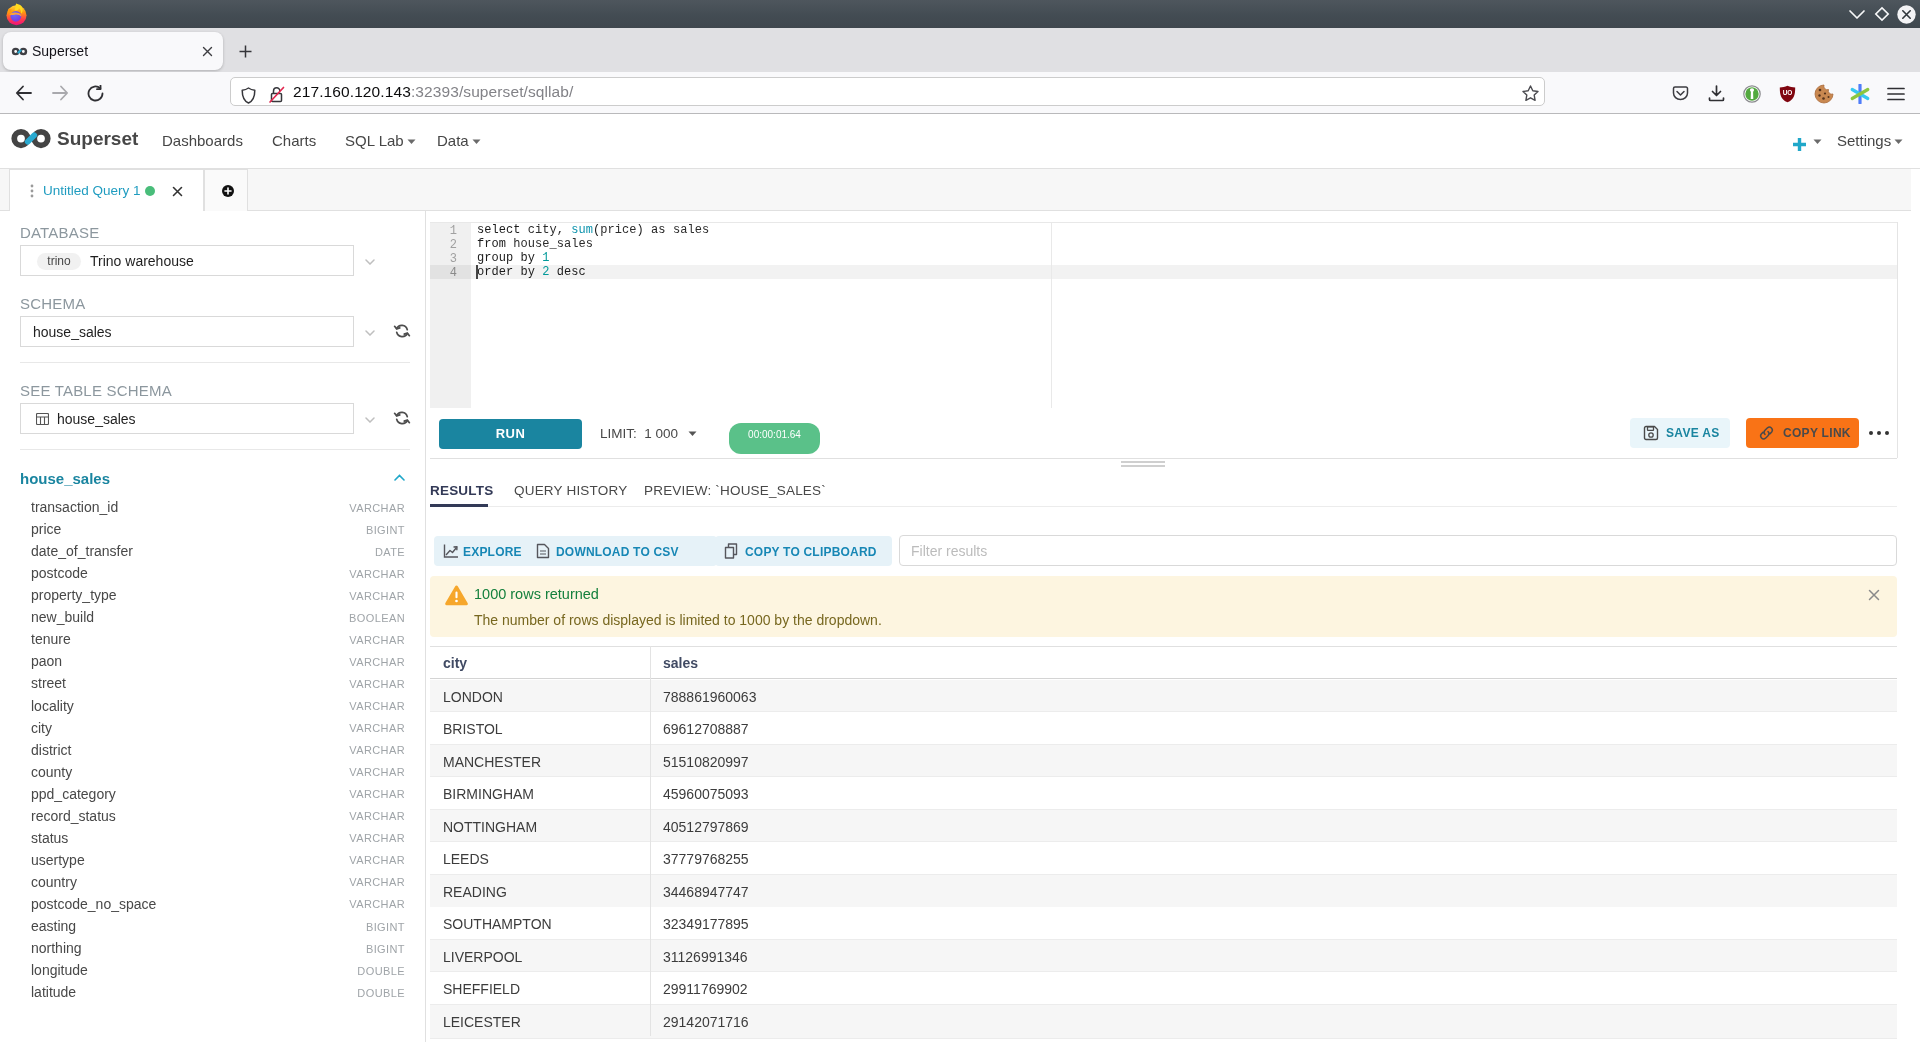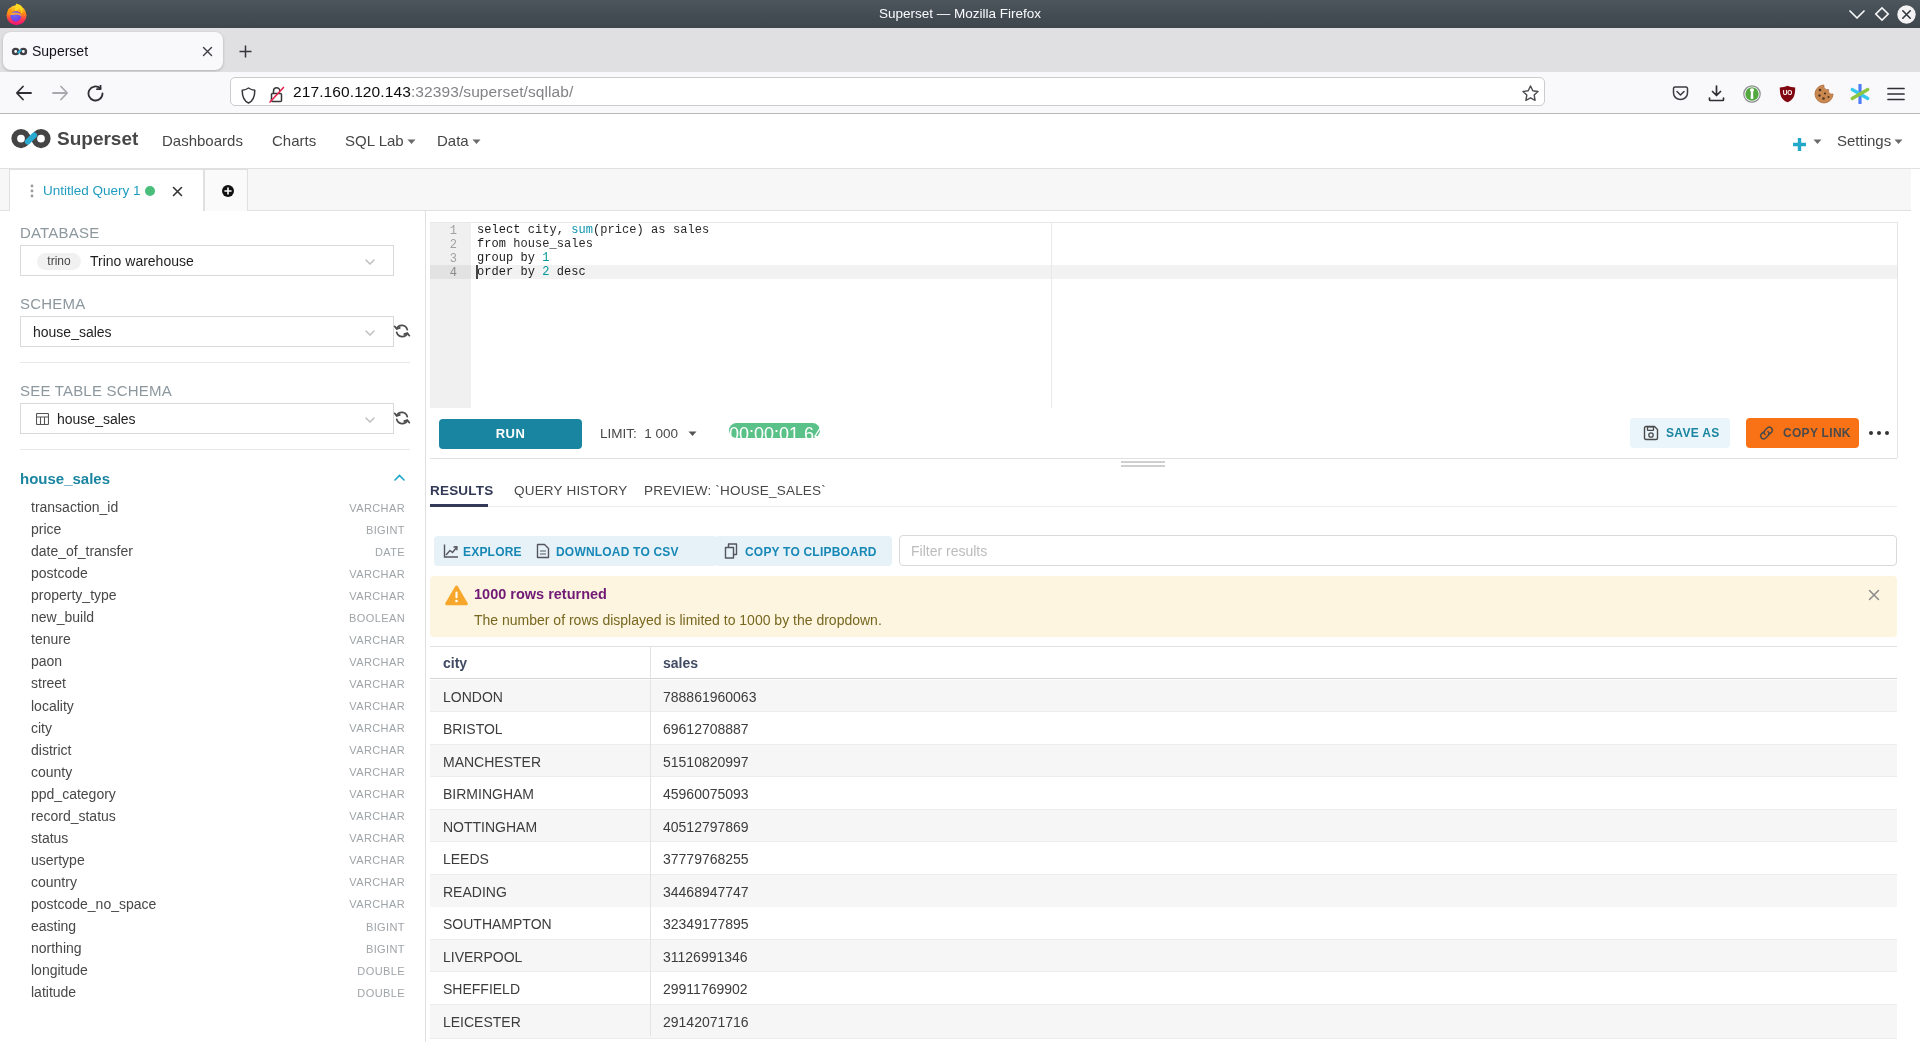--- a/index.html
+++ b/index.html
@@ -18,52 +18,51 @@
 #appheader{position:absolute;left:0;top:115px;width:1920px;height:54px;background:#fff;border-bottom:1px solid #e0e0e0}
 .navitem{position:absolute;top:17px;font-size:15px;color:#464646}
 
 #qtabrow{position:absolute;left:0;top:169px;width:1911px;height:42px;background:#f7f7f7;border-bottom:1px solid #e0e0e0}
 #qtab{position:absolute;left:9px;top:0px;width:195px;height:42px;background:#fff;border:1px solid #e0e0e0;border-bottom:none}
 #qtab .label{position:absolute;left:33px;top:13px;font-size:13.5px;color:#1f9cc0}
 #addtab{position:absolute;left:204px;top:0px;width:44px;height:42px;background:#fafafa;border:1px solid #e0e0e0;border-bottom:none}
 
 #sidebar{position:absolute;left:0;top:211px;width:426px;height:831px;background:#fff;border-right:1px solid #e0e0e0}
 .sidelabel{font-size:15px;color:#8c979e;letter-spacing:.2px;position:absolute;left:20px}
-.selbox{position:absolute;left:20px;width:374px;height:31px;border:1px solid #d9d9d9;border-radius:0;background:#fff}
+.selbox{position:absolute;left:20px;width:334px;height:31px;border:1px solid #d9d9d9;border-radius:0;background:#fff}
 .seltext{position:absolute;font-size:14px;color:#1f1f1f}
 .chev{position:absolute;width:10px;height:6px}
 .sdiv{position:absolute;left:20px;width:390px;height:1px;background:#e8e8e8}
 .colname{position:absolute;left:31px;font-size:14px;color:#484848}
 .coltype{position:absolute;left:299px;width:106px;text-align:right;font-size:11px;color:#9fa4a8;letter-spacing:.4px}
 
 #editor{position:absolute;left:430px;top:222px;width:1467px;height:185px;background:#fff;border-top:1px solid #e8e8e8}
 #gutter{position:absolute;left:0;top:0;width:41px;height:185px;background:#f0f0f0}
 .lnum{position:absolute;right:14px;font-size:12px;color:#a0a0a0;font-family:"Liberation Mono",monospace}
 .codeline{position:absolute;left:47px;font-size:12px;line-height:14px;font-family:"Liberation Mono",monospace;color:#2b2b2b;white-space:pre;letter-spacing:0.05px}
 .kw{font-weight:normal;color:#1b1b1b}
 .fn{color:#0d93ad}
 .num{color:#009999}
 
 #runbtn{position:absolute;left:439px;top:419px;width:143px;height:30px;background:#1a85a0;border-radius:4px;color:#fff;font-size:13px;font-weight:bold;text-align:center;line-height:30px;letter-spacing:.4px}
-#timerpill{position:absolute;left:729px;top:423px;width:91px;height:15px;background:#5ac189;border-radius:12px;color:#fff;font-size:18px;text-align:center;line-height:23px}
+#timerpill{position:absolute;left:729px;top:423px;width:91px;height:31px;background:#5ac189;border-radius:12px;color:#fff;font-size:10px;text-align:center;line-height:23px}
 .toolbtn{position:absolute;top:418px;height:30px;border-radius:4px;font-size:12px;font-weight:bold;letter-spacing:.3px}
 
 .stab{position:absolute;font-size:13.5px;letter-spacing:.2px}
 .sbtn{position:absolute;top:536px;height:30px;background:#e6f2f8;border-radius:4px;color:#1787b5;font-weight:bold;font-size:12px;letter-spacing:.2px}
 #alert{position:absolute;left:430px;top:576px;width:1467px;height:61px;background:#fdf5e0;border-radius:4px}
 
 .trow{position:absolute;left:430px;width:1467px;height:33px;border-bottom:1px solid #ececec;font-size:14px;color:#3c3c3c}
 .trow .c1{position:absolute;left:13px;top:8px}
 .trow .c2{position:absolute;left:232px;top:8px}
 </style>
 </head>
 <body>
 
 <div id="titlebar">
-  <div id="title-text">Superset — Mozilla Firefox</div>
   <svg class="abs" style="left:4px;top:2px" width="25" height="25" viewBox="0 0 25 25">
     <defs>
       <linearGradient id="ffo" x1="0" y1="0" x2="0" y2="1">
         <stop offset="0" stop-color="#ffd43b"></stop>
           <stop offset="0.35" stop-color="#ff980e"></stop>
           <stop offset="0.72" stop-color="#ff3750"></stop>
           <stop offset="1" stop-color="#eb0f7e"></stop>
       </linearGradient>
       <radialGradient id="ffi" cx="0.38" cy="0.32" r="0.95">
         <stop offset="0" stop-color="#6a6dfb"></stop>
@@ -391,21 +390,21 @@
 <div class="abs" style="left:899px;top:535px;width:998px;height:31px;background:#fff;border:1px solid #d9d9d9;border-radius:4px">
   <div class="abs" style="left:11px;top:7px;font-size:14px;color:#bcbcbc">Filter results</div>
 </div>
 
 <div id="alert">
   <svg class="abs" style="left:15px;top:9px" width="23" height="21" viewBox="0 0 23 21">
       <path d="M11.5 2 L21.3 18.8 H1.7 Z" fill="#f6a72c" stroke="#f6a72c" stroke-width="3" stroke-linejoin="round"></path>
       <rect x="10.45" y="6.6" width="2.1" height="6.6" rx="1.05" fill="#fff"></rect>
       <circle cx="11.5" cy="16" r="1.35" fill="#fff"></circle>
     </svg>
-  <div class="abs" style="left:44px;top:10px;font-size:14.5px;font-weight:bold;color:#701a75">1000 rows returned</div>
+  <div class="abs" style="left:44px;top:10px;font-size:14.5px;font-weight:normal;color:#15803d">1000 rows returned</div>
   <div class="abs" style="left:44px;top:36px;font-size:14px;color:#77671f">The number of rows displayed is limited to 1000 by the dropdown.</div>
   <svg class="abs" style="left:1438px;top:13px" width="12" height="12" viewBox="0 0 12 12">
       <path d="M1.5 1.5 L10.5 10.5 M10.5 1.5 L1.5 10.5" stroke="#8a8a8a" stroke-width="1.5" stroke-linecap="round"></path>
     </svg>
 </div>
 
 <div id="rtable">
     <div class="trow" style="top:646px;height:33px;border-top:1px solid #e0e0e0;border-bottom:1px solid #d4d4d4">
       <span class="c1" style="font-weight:bold;color:#404a63">city</span>
       <span class="c2" style="left:233px;font-weight:bold;color:#404a63">sales</span>

